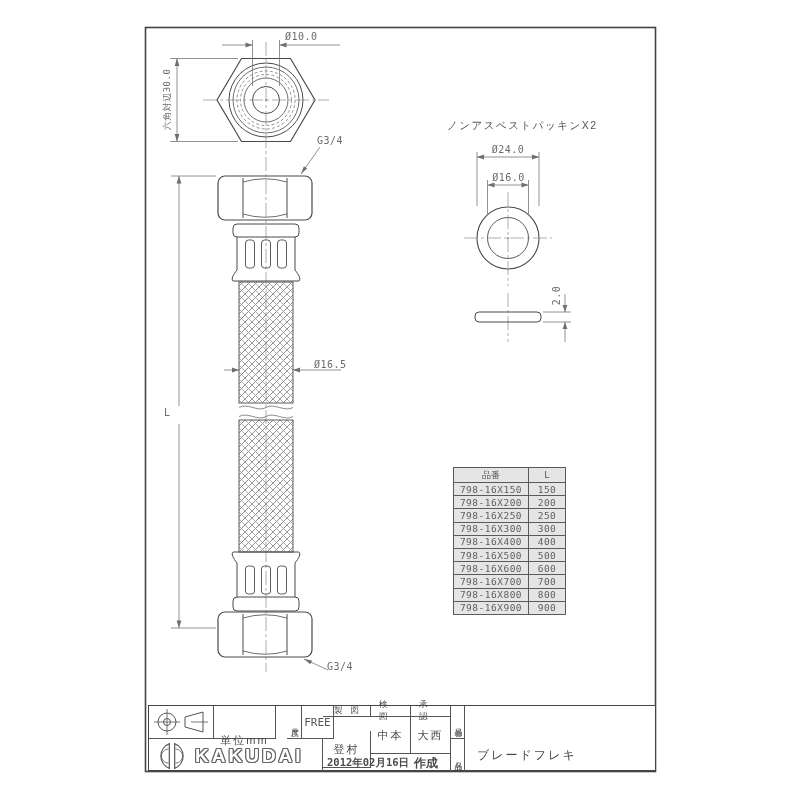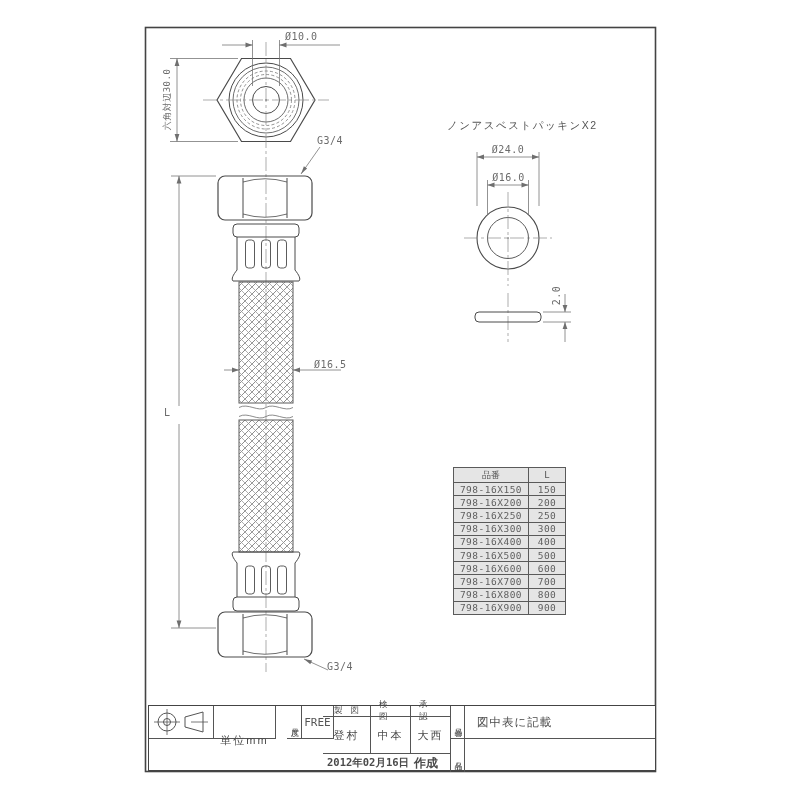--- a/index.html
+++ b/index.html
@@ -251,46 +251,55 @@
     </svg>
   </div>
   <div class="cell br bb" style="left:65px;top:0;width:62px;height:33px;">
     <span style="font-size:11px;letter-spacing:2px;margin-top:36px;">単位mm</span>
   </div>
   <div class="cell br bb" style="left:138px;top:0;width:47px;height:33px;padding:0;justify-content:flex-start;">
     <span class="vtext br" style="height:33px;display:flex;align-items:center;justify-content:center;width:14px;">尺度</span>
     <span style="font-size:11px;flex:1;text-align:center;font-family:'DejaVu Sans Mono',monospace;color:#555;">FREE</span>
   </div>
 
+  <div class="cell br" style="left:0;top:33px;width:174px;height:33px;justify-content:flex-start;padding-left:8px;">
+    <svg width="30" height="30" viewBox="0 0 34 34" style="margin-right:8px;">
+      <path d="M14,3 A15,15 0 0 0 14,31 Z" fill="none" stroke="#666" stroke-width="1.5"></path>
+      <path d="M20,3 A15,15 0 0 1 20,31 Z" fill="none" stroke="#666" stroke-width="1.5"></path>
+      <path d="M13,9 A8,8 0 0 0 13,25" fill="none" stroke="#666" stroke-width="1"></path>
+      <path d="M21,9 A8,8 0 0 1 21,25" fill="none" stroke="#666" stroke-width="1"></path>
+    </svg>
+    <span class="brand-text">KAKUDAI</span>
+  </div>
 
   <div class="cell br bb hdr-jp" style="left:174px;top:0;width:48px;height:11px;">
       <span>製図</span>
     </div>
   <div class="cell br bb hdr-jp" style="left:222px;top:0;width:40px;height:11px;">
       <span>検図</span>
     </div>
   <div class="cell br bb hdr-jp" style="left:262px;top:0;width:40px;height:11px;">
       <span>承認</span>
     </div>
-  <div class="cell br bb name-jp" style="left:174px;top:11px;width:48px;height:37px;text-align:center;">
+  <div class="cell br bb name-jp" style="left:174px;top:25px;width:48px;height:37px;text-align:center;">
       <span>登村</span>
     </div>
   <div class="cell br bb name-jp" style="left:222px;top:11px;width:40px;height:37px;">
       <span>中本</span>
     </div>
   <div class="cell br bb name-jp" style="left:262px;top:11px;width:40px;height:37px;">
       <span>大西</span>
     </div>
   <div class="cell br" style="left:174px;top:48px;width:128px;height:18px;justify-content:flex-start;padding-left:4px;font-weight:bold;">
     <span style="font-size:10.5px;font-family:'DejaVu Sans Mono',monospace;color:#4a4a4a;">2012年02月16日</span>
     <span style="font-size:12px;margin-left:5px;color:#4a4a4a;">作成</span>
   </div>
 
   <div class="cell br bb" style="left:302px;top:0;width:14px;height:33px;">
     <span class="vtext">品番</span>
   </div>
-  <div class="cell bb" style="left:316px;top:0;width:190px;height:33px;justify-content:flex-start;padding-left:12px;">
-    <span style="font-size:11.5px;letter-spacing:1px;color:#4a4a4a;">図中表に記載</span>
-  </div>
   <div class="cell br" style="left:302px;top:33px;width:14px;height:33px;">
     <span class="vtext">品名</span>
   </div>
+  <div class="cell" style="left:316px;top:33px;width:190px;height:33px;justify-content:flex-start;padding-left:12px;">
+    <span style="font-size:12px;letter-spacing:2px;color:#4a4a4a;">ブレードフレキ</span>
+  </div>
 </div>
 
 </body></html>

